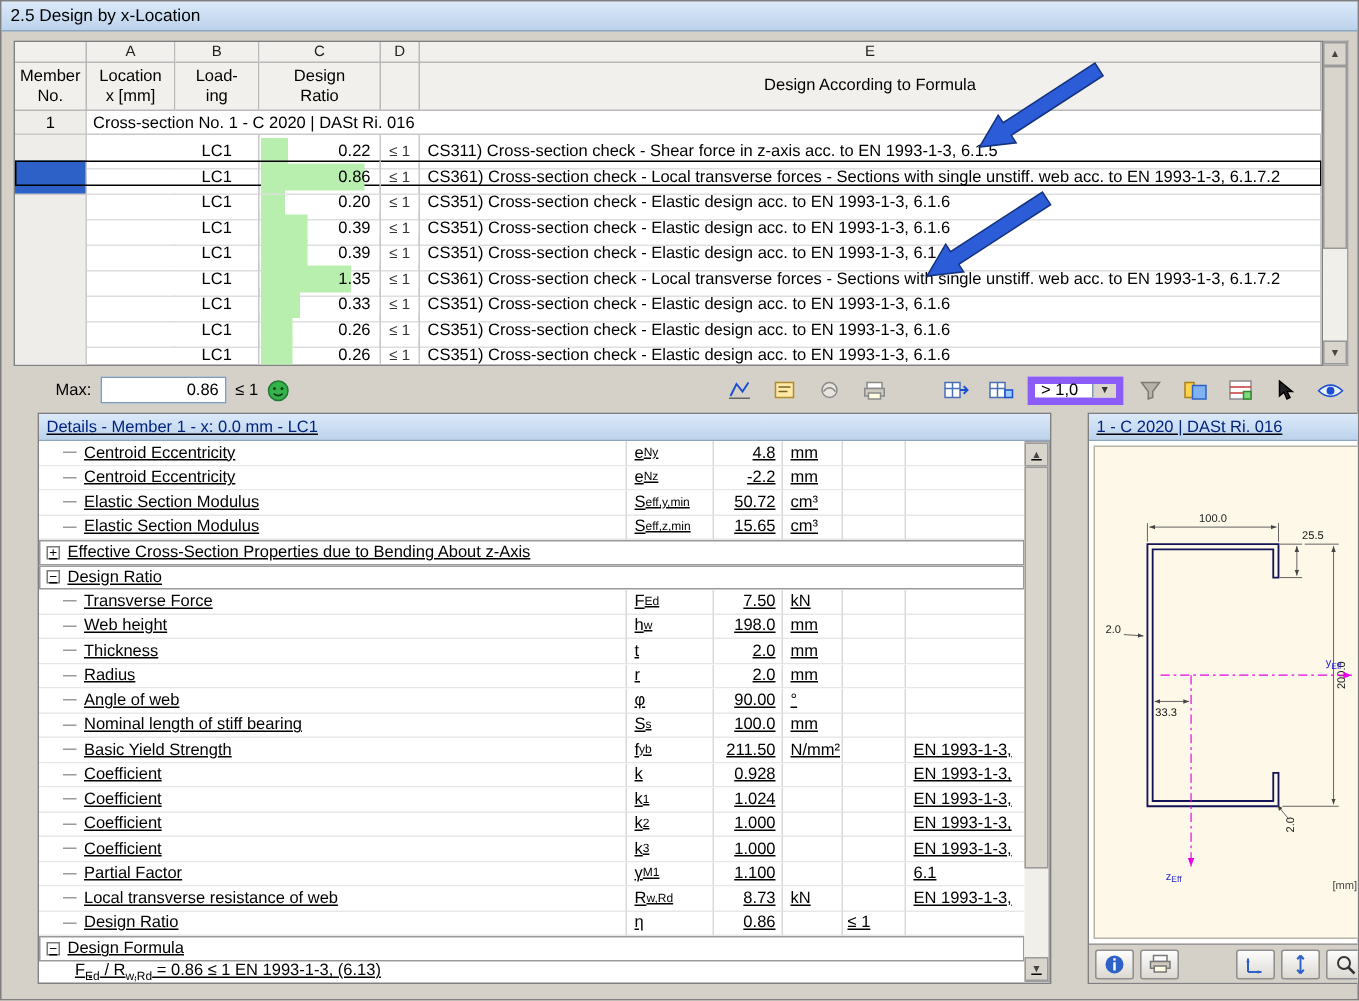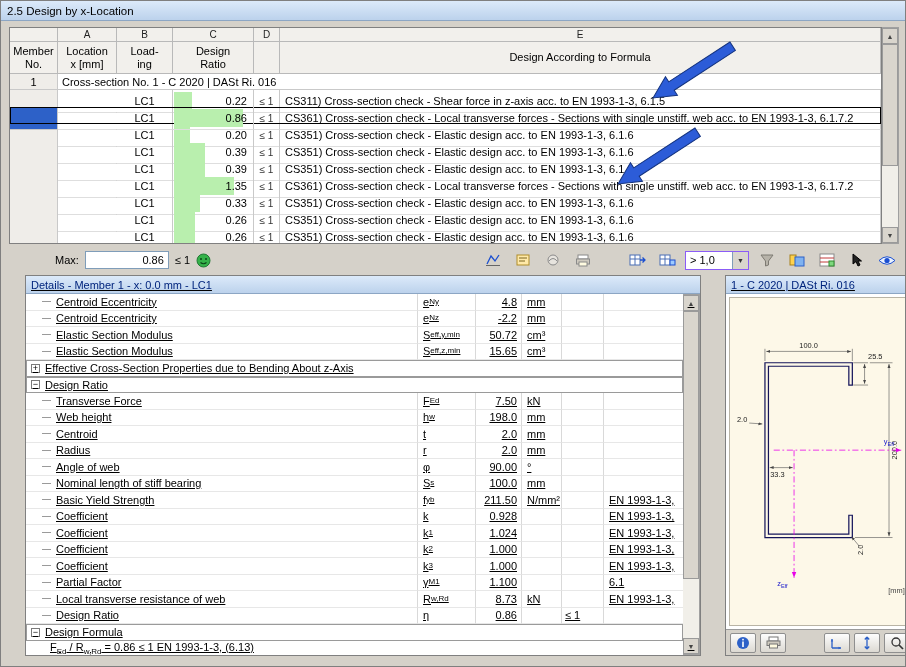--- a/index.html
+++ b/index.html
@@ -34,25 +34,25 @@
   .seclabel { grid-column:2/7; padding-left:4px; border-bottom:1px solid #c9c9c9; display:flex; align-items:center; white-space:nowrap; overflow:hidden; }
 
   
   .vscroll { width:17px; border:1px solid #a0a0a0; border-left:none; background:#f1efe9; display:flex; flex-direction:column; }
   .sbtn { height:16px; background:#d9d5cd; border:1px solid #9a9a9a; font-size:7px; color:#444;
           display:flex; align-items:center; justify-content:center; }
   .sthumb { background:#d9d5cd; border:1px solid #9a9a9a; }
 
   
   .maxrow { position:absolute; left:8px; top:248px; width:890px; height:22px; display:flex; align-items:center; gap:6px; }
-  .maxlabel { margin-left:46px; }
+  .maxlabel { margin-left:28px; }
   .maxbox { width:84px; height:18px; background:#fff; border:1px solid #7f9db9; display:flex; align-items:center;
             justify-content:flex-end; padding-right:4px; }
   .tbtn { width:24px; height:20px; display:flex; align-items:center; justify-content:center; border:1px solid transparent; }
-  .dd { width:64px; height:19px; background:#fff; border:1px solid #8b5cf6; display:flex; align-items:center; }
+  .dd { width:64px; height:19px; background:#fff; border:5px solid #8b5cf6; display:flex; align-items:center; }
   .dd .val { flex:1; padding-left:4px; }
   .dd .arr { width:16px; height:100%; background:#d9d5cd; border-left:1px solid #7f9db9; display:flex; align-items:center; justify-content:center; font-size:7px; color:#333; }
   .spacer { flex:1; }
 
   
   .bottom { position:absolute; left:24px; top:274px; width:890px; bottom:10px; display:flex; gap:24px;text-decoration:underline; }
   .panel { border:1px solid #808080; background:#fff; display:flex; flex-direction:column; overflow:hidden; }
   .details-panel { width:676px; }
   .section-panel { flex:1; }
   .phead { height:18px; background:linear-gradient(#dceafa,#bcd2ec); border-bottom:1px solid #8ca6c4;
@@ -373,21 +373,21 @@
             </div>
             <div class="drow leaf">
               <div class="dc dlabel">Web height</div>
               <div class="dc dsym">h<sub>w</sub></div>
               <div class="dc dval">198.0</div>
               <div class="dc dunit">mm</div>
               <div class="dc dlimc"></div>
               <div class="dc dnote"></div>
             </div>
             <div class="drow leaf">
-              <div class="dc dlabel">Centroid</div>
+              <div class="dc dlabel">Thickness</div>
               <div class="dc dsym">t</div>
               <div class="dc dval">2.0</div>
               <div class="dc dunit">mm</div>
               <div class="dc dlimc"></div>
               <div class="dc dnote"></div>
             </div>
             <div class="drow leaf">
               <div class="dc dlabel">Radius</div>
               <div class="dc dsym">r</div>
               <div class="dc dval">2.0</div>

